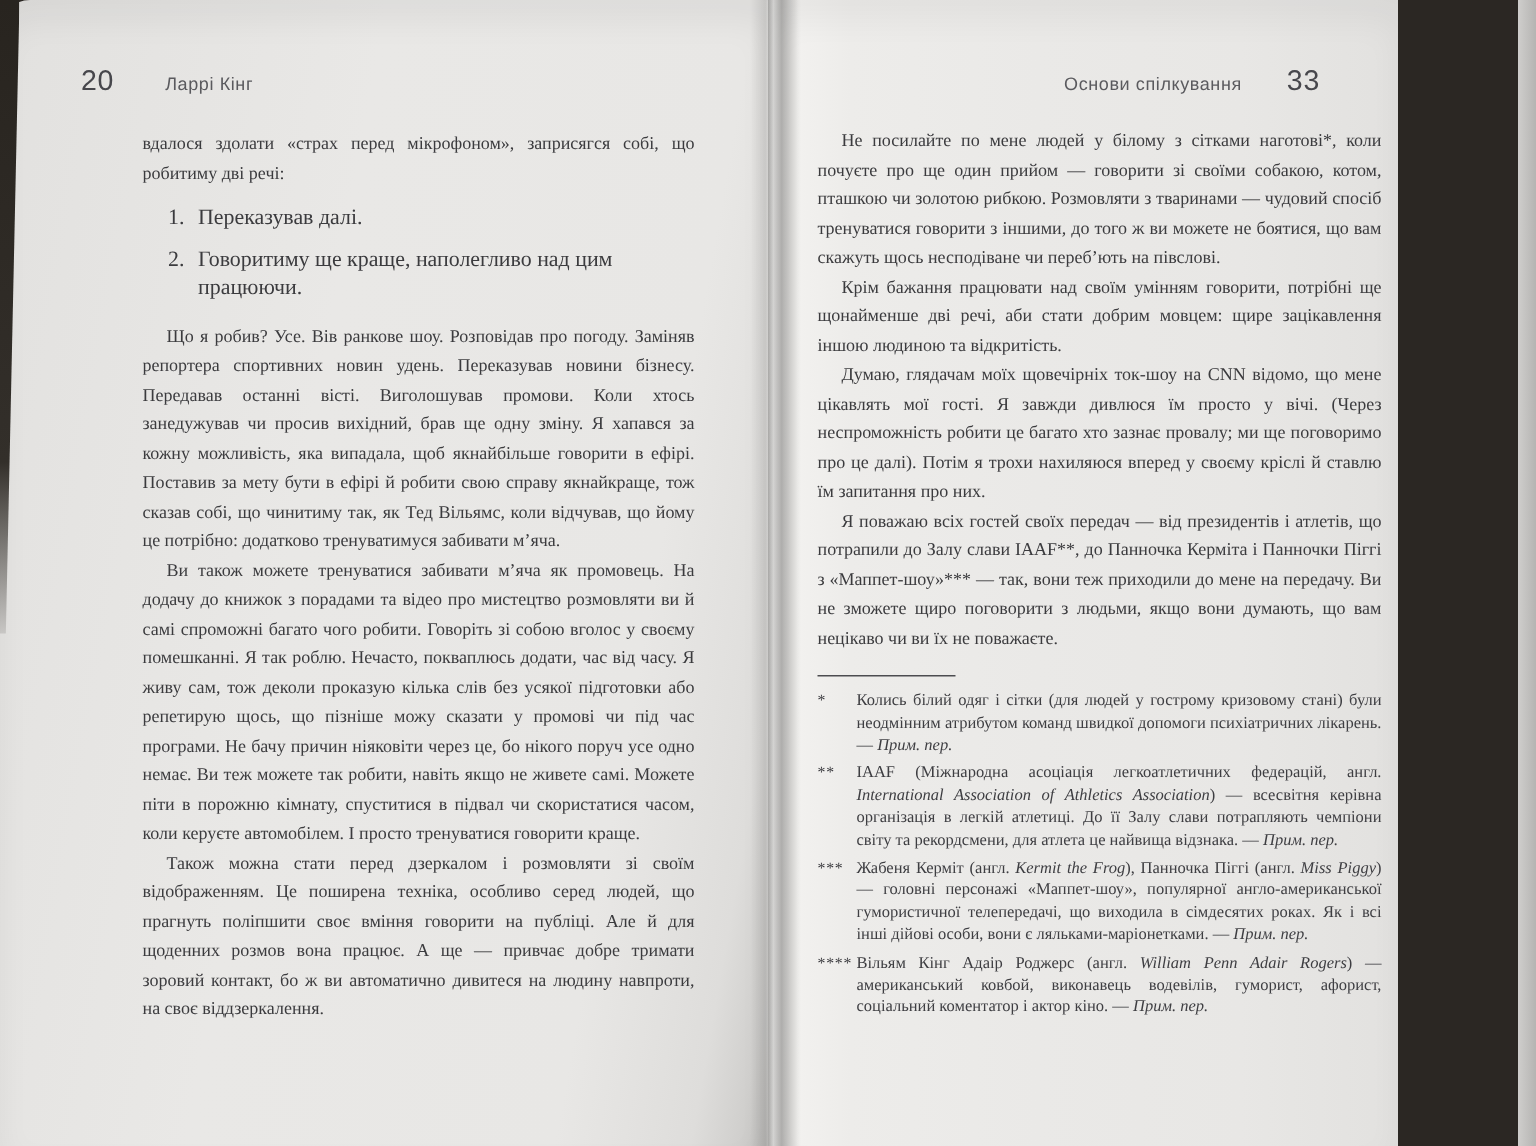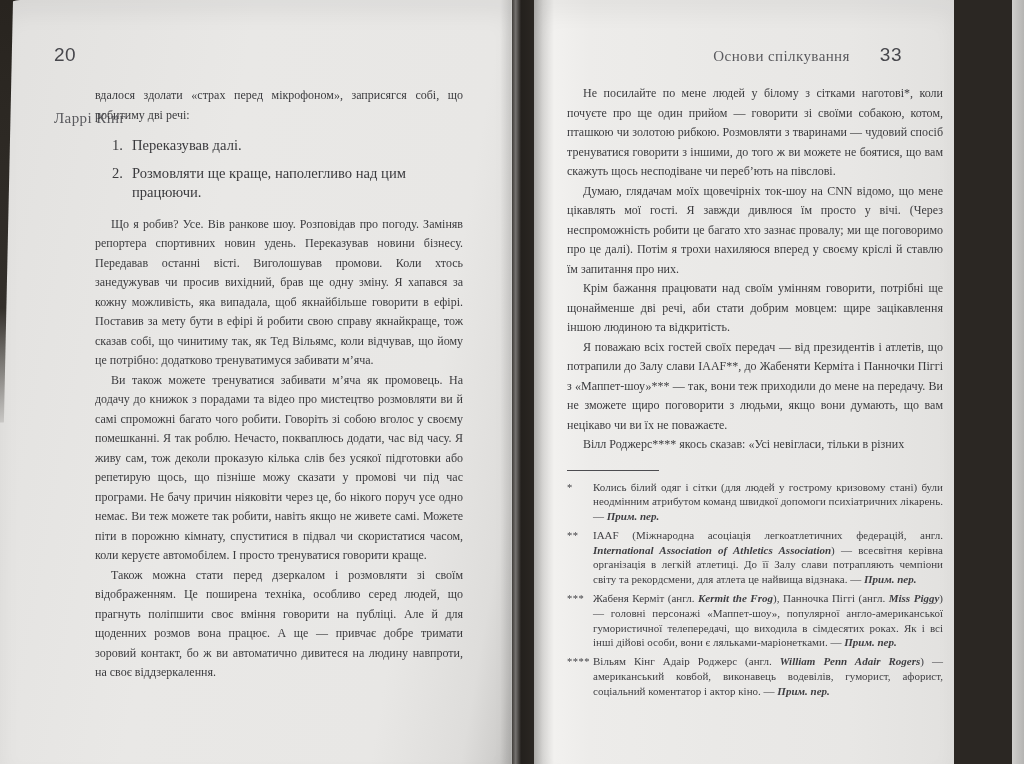--- a/index.html
+++ b/index.html
@@ -12,100 +12,99 @@
 
   
   .page{position:absolute;top:0;height:764px;overflow:hidden;}
   .page-left{
     left:0;width:512px;
     border-radius:20px 0 0 0;
     background:linear-gradient(100deg,#e2e1df 0%,#e9e8e6 40%,#e8e7e5 78%,#dedddb 92%,#d0cfcd 97%,#c2c1bf 100%);
     box-shadow:inset 0 14px 22px rgba(0,0,0,0.05);
   }
   .page-right{
-    left:534px;width:420px;
+    left:512px;width:420px;
     background:linear-gradient(to right,#aeadab 0px,#d7d6d4 9px,#f2f1ef 20px,#edecea 55px,#eae9e7 180px,#e8e7e5 75%,#e2e1df 100%);
     box-shadow:inset 0 14px 22px rgba(0,0,0,0.045);
   }
   .right-edge-dark{position:absolute;top:0;left:1012px;width:12px;height:764px;background:linear-gradient(to right,#cfcecc,#b5b4b2);}
   .corner-dark{
     position:absolute;left:0;top:0;width:13px;height:440px;
     background:linear-gradient(to bottom,#28241f 0%,#332f2a 70%,rgba(51,47,42,0) 100%);
     clip-path:polygon(0 0,100% 0,30% 96%,0 96%);
   }
   .spine-crease{
     position:absolute;top:0;left:500px;width:34px;height:764px;
     background:linear-gradient(to right,rgba(0,0,0,0) 0%,rgba(0,0,0,0.10) 30%,rgba(255,255,255,0.35) 46%,rgba(0,0,0,0.18) 62%,rgba(0,0,0,0) 100%);
     pointer-events:none;
   }
 
   
   .rh{position:absolute;top:44px;display:flex;align-items:baseline;
       font-family:"Liberation Sans","DejaVu Sans",sans-serif;color:#55555a;}
-  .rh-left{left:54px;gap:44px;flex-direction:column;}
+  .rh-left{left:54px;gap:34px;}
   .rh-right{left:0;width:100%;justify-content:flex-end;gap:30px;padding-right:52px;box-sizing:border-box;}
   .pnum{font-size:19px;color:#47474c;letter-spacing:0.5px;}
-  .rh-title{font-size:15px;letter-spacing:0.4px;color:#5a5a5e;font-family:Liberation Serif, serif;}
+  .rh-title{font-size:12px;letter-spacing:0.4px;color:#5a5a5e;}
 
   
   .text-block{position:absolute;color:#3b3b3e;}
   .text-left{left:95px;top:86px;width:368px;}
   .text-right{left:33px;top:84px;width:376px;}
   .text-block p{margin:0;font-size:12px;line-height:19.5px;text-align:justify;}
   p.indent{text-indent:16px;}
   .book-list{margin:11px 0 12px 0;}
   .li{display:flex;margin:8px 0;font-size:14.6px;line-height:19.5px;}
   .li-num{width:20px;margin-left:17px;flex:none;}
 
   
   .fn-rule{width:92px;height:0;border-top:1.4px solid #4c4c50;margin:15px 0 9px 0;}
   .fn{display:flex;font-size:11px;line-height:14.8px;text-align:justify;margin-bottom:4px;color:#3e3e42;}
   .fn-marker{width:26px;flex:none;letter-spacing:0.5px;font-size:10.5px;padding-top:1px;}
   .fn-text{flex:1;}
-  .it{font-style:italic;font-weight:bold;}
+  .it{font-style:italic;}
 </style>
 </head>
 <body>
 
 <div class="photo">
 
   <div class="page page-left">
     <div class="rh rh-left">
       <span class="pnum">20</span>
       <span class="rh-title">Ларрі Кінг</span>
     </div>
     <div class="text-block text-left">
       <p>вдалося здолати «страх перед мікрофоном», заприсягся собі, що робитиму дві речі:</p>
       <div class="book-list">
         <div class="li">
           <span class="li-num">1.</span>
           <span>Переказував далі.</span>
         </div>
         <div class="li">
           <span class="li-num">2.</span>
-          <span>Розмовляти ще краще, наполегливо над цим працюючи.</span>
+          <span>Говоритиму ще краще, наполегливо над цим працюючи.</span>
         </div>
       </div>
       <p class="indent">Що я робив? Усе. Вів ранкове шоу. Розповідав про погоду. Заміняв репортера спортивних новин удень. Переказував новини бізнесу. Передавав останні вісті. Виголошував промови. Коли хтось занедужував чи просив вихідний, брав ще одну зміну. Я хапався за кожну можливість, яка випадала, щоб якнайбільше говорити в ефірі. Поставив за мету бути в ефірі й робити свою справу якнайкраще, тож сказав собі, що чинитиму так, як Тед Вільямс, коли відчував, що йому це потрібно: додатково тренуватимуся забивати м’яча.</p>
       <p class="indent">Ви також можете тренуватися забивати м’яча як промовець. На додачу до книжок з порадами та відео про мистецтво розмовляти ви й самі спроможні багато чого робити. Говоріть зі собою вголос у своєму помешканні. Я так роблю. Нечасто, покваплюсь додати, час від часу. Я живу сам, тож деколи проказую кілька слів без усякої підготовки або репетирую щось, що пізніше можу сказати у промові чи під час програми. Не бачу причин ніяковіти через це, бо нікого поруч усе одно немає. Ви теж можете так робити, навіть якщо не живете самі. Можете піти в порожню кімнату, спуститися в підвал чи скористатися часом, коли керуєте автомобілем. І просто тренуватися говорити краще.</p>
       <p class="indent">Також можна стати перед дзеркалом і розмовляти зі своїм відображенням. Це поширена техніка, особливо серед людей, що прагнуть поліпшити своє вміння говорити на публіці. Але й для щоденних розмов вона працює. А ще — привчає добре тримати зоровий контакт, бо ж ви автоматично дивитеся на людину навпроти, на своє віддзеркалення.</p>
     </div>
   </div>
 
   <div class="page page-right">
     <div class="rh rh-right">
       <span class="rh-title">Основи спілкування</span>
       <span class="pnum">33</span>
     </div>
     <div class="text-block text-right">
       <p class="indent">Не посилайте по мене людей у білому з сітками наготові*, коли почуєте про ще один прийом — говорити зі своїми собакою, котом, пташкою чи золотою рибкою. Розмовляти з тваринами — чудовий спосіб тренуватися говорити з іншими, до того ж ви можете не боятися, що вам скажуть щось несподіване чи переб’ють на півслові.</p>
+      <p class="indent">Крім бажання працювати над своїм умінням говорити, потрібні ще щонайменше дві речі, аби стати добрим мовцем: щире зацікавлення іншою людиною та відкритість.</p>
       <p class="indent">Думаю, глядачам моїх щовечірніх ток-шоу на CNN відомо, що мене цікавлять мої гості. Я завжди дивлюся їм просто у вічі. (Через неспроможність робити це багато хто зазнає провалу; ми ще поговоримо про це далі). Потім я трохи нахиляюся вперед у своєму кріслі й ставлю їм запитання про них.</p>
-      <p class="indent">Крім бажання працювати над своїм умінням говорити, потрібні ще щонайменше дві речі, аби стати добрим мовцем: щире зацікавлення іншою людиною та відкритість.</p>
-      <p class="indent">Я поважаю всіх гостей своїх передач — від президентів і атлетів, що потрапили до Залу слави IAAF**, до Жабеняти Керміта і Панночки Піггі з «Маппет-шоу»*** — так, вони теж приходили до мене на передачу. Ви не зможете щиро поговорити з людьми, якщо вони думають, що вам нецікаво чи ви їх не поважаєте.</p>
-      <p class="indent">Вілл Роджерс**** якось сказав: «Усі невігласи, тільки в різних</p>
+      <p class="indent">Я поважаю всіх гостей своїх передач — від президентів і атлетів, що потрапили до Залу слави IAAF**, до Панночка Керміта і Панночки Піггі з «Маппет-шоу»*** — так, вони теж приходили до мене на передачу. Ви не зможете щиро поговорити з людьми, якщо вони думають, що вам нецікаво чи ви їх не поважаєте.</p>
 
       <div class="fn-rule"></div>
 
       <div class="fn">
         <span class="fn-marker">*</span>
         <span class="fn-text"><span>Колись білий одяг і сітки (для людей у гострому кризовому стані) були неодмінним атрибутом команд швидкої допомоги психіатричних лікарень. — </span><span class="it">Прим. пер.</span></span>
       </div>
       <div class="fn">
         <span class="fn-marker">**</span>
         <span class="fn-text"><span>IAAF (Міжнародна асоціація легкоатлетичних федерацій, англ. </span><span class="it">International Association of Athletics Association</span><span>) — всесвітня керівна організація в легкій атлетиці. До її Залу слави потрапляють чемпіони світу та рекордсмени, для атлета це найвища відзнака. — </span><span class="it">Прим. пер.</span></span>

